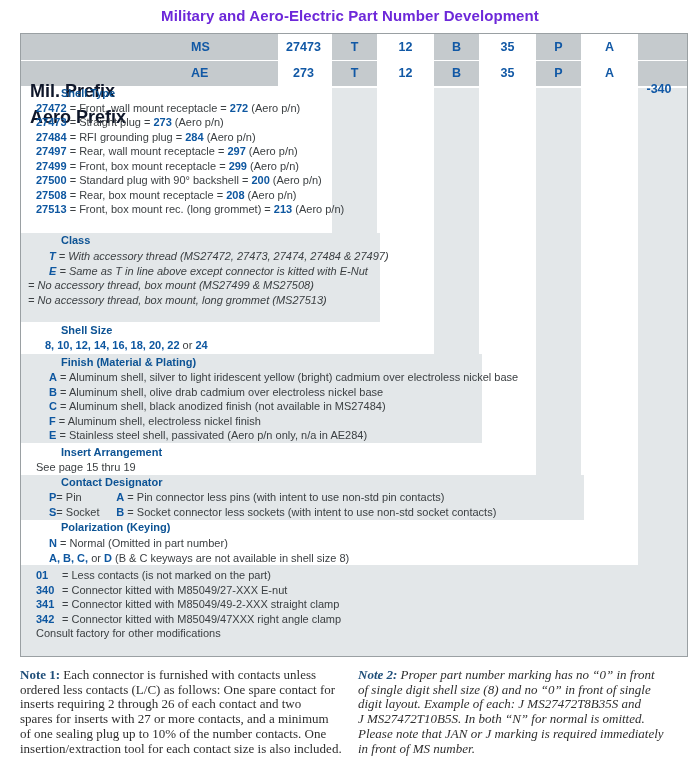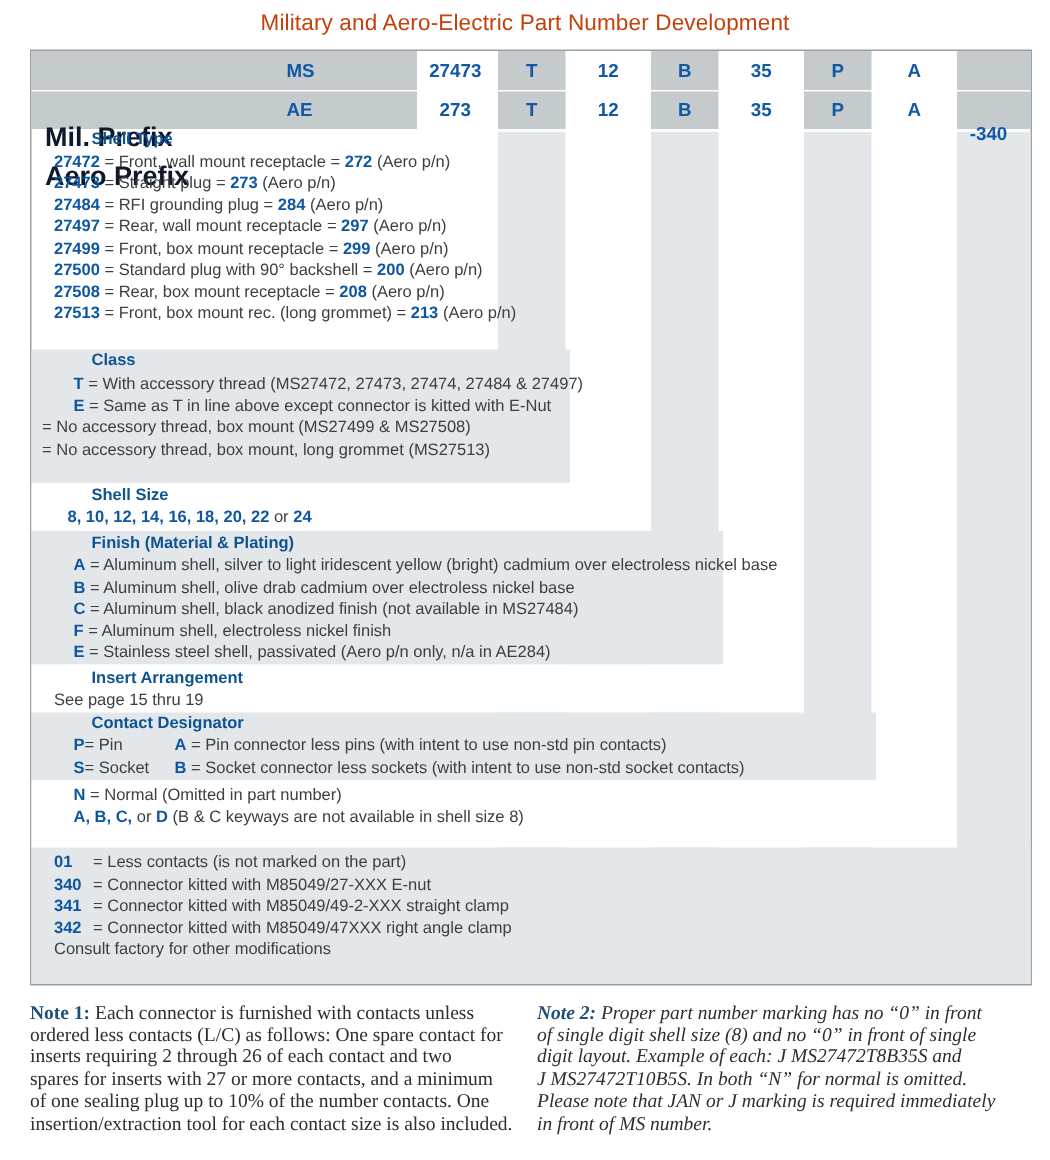--- a/index.html
+++ b/index.html
@@ -1,19 +1,19 @@
 <!DOCTYPE html>
 <html><head>
 <meta charset="utf-8">
 <style>
   html,body{margin:0;padding:0;background:#ffffff;}
   body{width:700px;height:773px;position:relative;font-family:"Liberation Sans",sans-serif;overflow:hidden;}
 
   .title{position:absolute;top:7px;left:0;width:700px;text-align:center;
-         font-size:15px;font-weight:400;color:#c2410c;letter-spacing:0.1px;}
+         font-size:15px;font-weight:700;color:#6d28d9;letter-spacing:0.1px;}
 
   
   .pn-table{position:absolute;left:20px;top:33px;width:666px;height:622px;
             border:1px solid #9aa0a3;background:#ffffff;}
 
   
   .hg{position:absolute;top:0;height:52px;background:#c5cacd;}
   .hg-label{left:0;width:257px;}
   .hg-t{left:311px;width:45px;}
   .hg-b{left:413px;width:45px;}
@@ -49,21 +49,21 @@
   .c0{left:257px;width:51px;} .c1{left:308px;width:51px;} .c2{left:359px;width:51px;}
   .c3{left:410px;width:51px;} .c4{left:461px;width:51px;} .c5{left:512px;width:51px;}
   .c6{left:563px;width:51px;} .c7{left:612px;width:52px;margin-top:16px;}
 
   
   .section{position:absolute;left:0;width:660px;z-index:4;}
   .sec-heading{font-size:11px;font-weight:bold;color:#0d5394;line-height:13px;padding-left:5px;margin-left:35px;}
   .lines .line{color:#3c4043;font-size:11px;}
   .lines .b{font-weight:bold;color:#0e57a0;}
   .sec-shell-type{top:53px;} .sec-shell-type .lines{margin-top:1px;} .sec-shell-type .line{line-height:14.45px;padding-left:15px;}
-  .sec-class{top:200px;} .sec-class .lines{margin-top:2px;} .sec-class .line{line-height:14.6px;padding-left:28px;}
+  .sec-class{top:200px;} .sec-class .lines{margin-top:2px;font-style:italic;} .sec-class .line{line-height:14.6px;padding-left:28px;}
   .sec-shell-size{top:290px;} .sec-shell-size .lines{margin-top:1px;} .sec-shell-size .line{line-height:15px;padding-left:24px;}
   .sec-finish{top:322px;} .sec-finish .lines{margin-top:1px;} .sec-finish .line{line-height:14.6px;padding-left:28px;}
   .sec-insert{top:412px;} .sec-insert .lines{margin-top:1px;} .sec-insert .line{line-height:15px;padding-left:15px;}
   .sec-contact{top:442px;} .sec-contact .lines{margin-top:1px;} .sec-contact .line{line-height:15px;padding-left:28px;}
   .sec-polarization{top:487px;} .sec-polarization .lines{margin-top:2px;} .sec-polarization .line{line-height:15px;padding-left:28px;}
   .sec-modification{top:532px;} .sec-modification .lines{margin-top:2px;} .sec-modification .line{line-height:14.5px;padding-left:15px;}
 
   
   .notes{position:absolute;left:20px;top:668px;width:666px;z-index:1;}
   .note{position:absolute;top:0;font-family:"Liberation Serif",serif;font-size:13px;color:#2e2e2e;}
@@ -176,20 +176,21 @@
 
   <div class="section sec-contact">
     <div class="sec-heading">Contact Designator</div>
     <div class="lines">
         <div class="line"><span class="b">P</span><span style="display: inline-block; width: 60px;"> = Pin</span><span class="b">A</span><span> = Pin connector less pins (with intent to use non-std pin contacts)</span></div>
         <div class="line"><span class="b">S</span><span style="display: inline-block; width: 60px;"> = Socket</span><span class="b">B</span><span> = Socket connector less sockets (with intent to use non-std socket contacts)</span></div>
       </div>
   </div>
 
   <div class="section sec-polarization">
+    <div class="sec-heading">Polarization (Keying)</div>
     <div class="lines">
         <div class="line"><span class="b">N</span><span>  = Normal (Omitted in part number)</span></div>
         <div class="line"><span class="b">A, B, C,</span><span> or </span><span class="b">D</span><span> (B &amp; C keyways are not available in shell size 8)</span></div>
       </div>
   </div>
 
   <div class="section sec-modification">
     <div class="lines">
         <div class="line"><span class="b" style="display: inline-block; width: 26px;">01</span><span>= Less contacts (is not marked on the part)</span></div>
         <div class="line"><span class="b" style="display: inline-block; width: 26px;">340</span><span>= Connector kitted with M85049/27-XXX E-nut</span></div>

